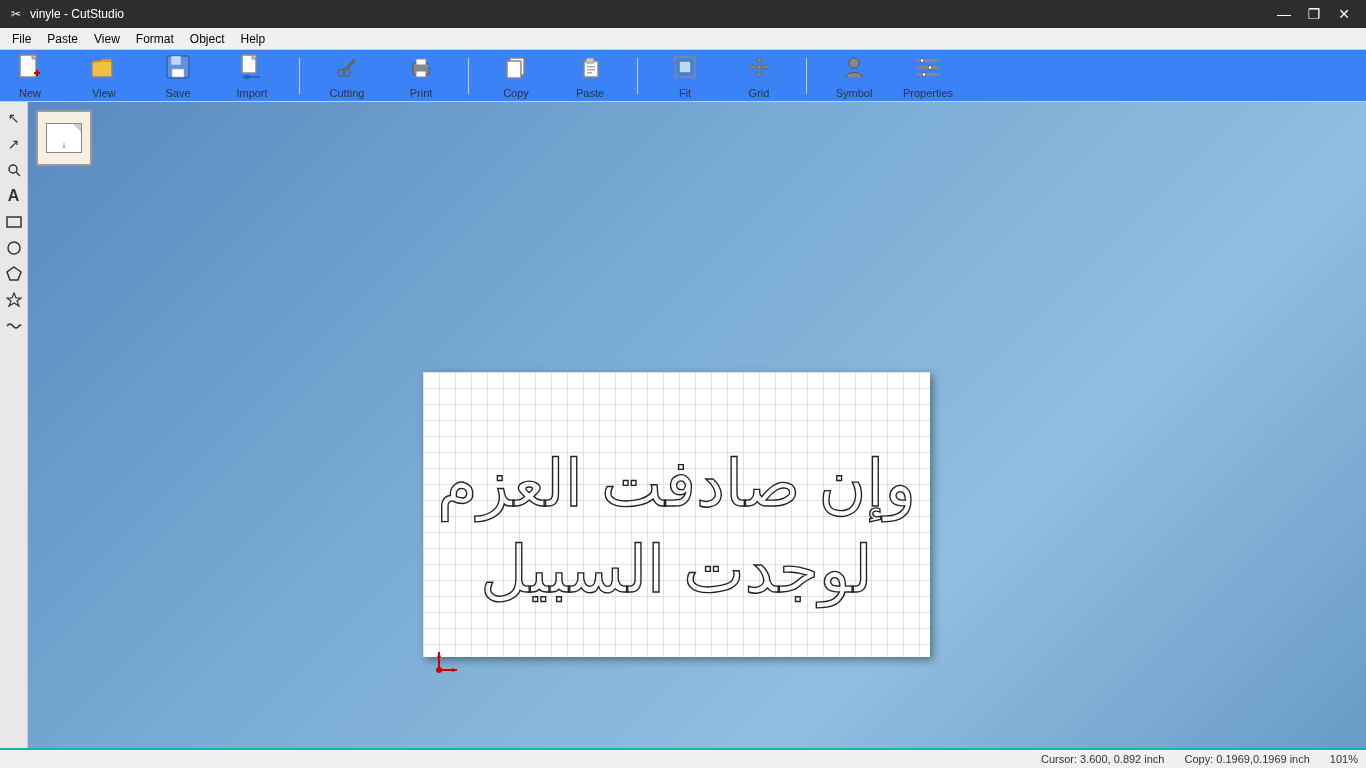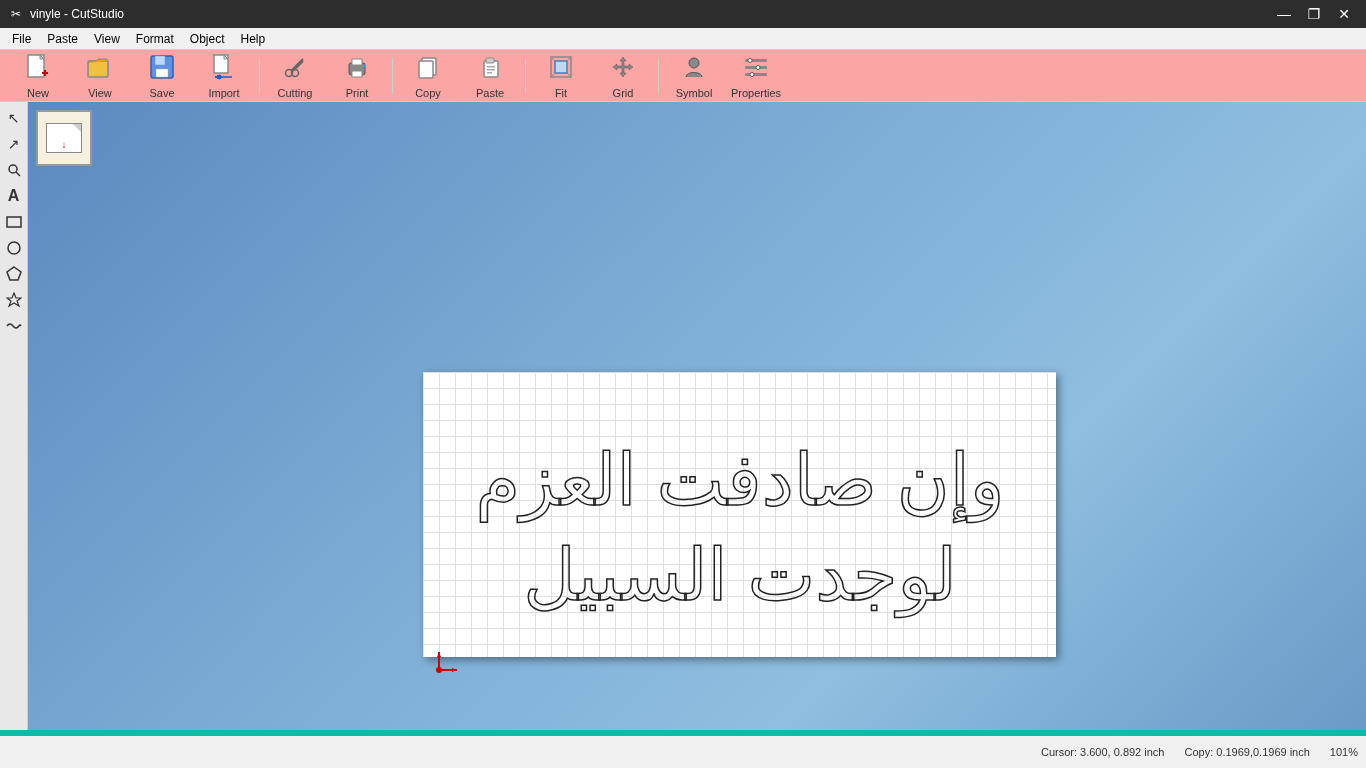--- a/index.html
+++ b/index.html
@@ -68,28 +68,28 @@
     }
     .menu-item {
       padding: 2px 8px;
       cursor: pointer;
       font-size: 12px;
       color: #000;
     }
 
     
     #toolbar {
-      background: #fca5a5;
+      background: #3b82f6;
       height: 52px;
       display: flex;
       align-items: center;
-      padding: 2px 8px;
+      padding: 2px 0;
       border-bottom: 1px solid #ccc;
       flex-shrink: 0;
-      gap: 2px;
+      gap: 14px;
     }
     .toolbar-btn {
       width: 60px;
       height: 46px;
       background: transparent;
       border: 1px solid transparent;
       cursor: pointer;
       display: flex;
       flex-direction: column;
       align-items: center;
@@ -199,21 +199,21 @@
       transform: translateX(-50%);
       font-size: 10px;
       color: #c00;
     }
 
     
     #design-canvas {
       position: absolute;
       top: 270px;
       left: 395px;
-      width: 633px;
+      width: 507px;
       height: 285px;
       background: white;
       box-shadow: 3px 3px 8px rgba(0,0,0,0.4);
     }
 
     
     #design-canvas::before {
       content: '';
       position: absolute;
       inset: 0;
@@ -228,22 +228,22 @@
       position: absolute;
       inset: 0;
       display: flex;
       align-items: center;
       justify-content: center;
     }
 
     
     #status-bar {
       background: #f0f0f0;
-      height: 38px;
-      border-top: 6px solid #14b8a6;
+      height: 20px;
+      border-top: 2px solid #14b8a6;
       display: flex;
       align-items: center;
       padding: 0 8px;
       flex-shrink: 0;
       font-size: 11px;
       color: #333;
       justify-content: space-between;
     }
     #status-bar-right {
       display: flex;

